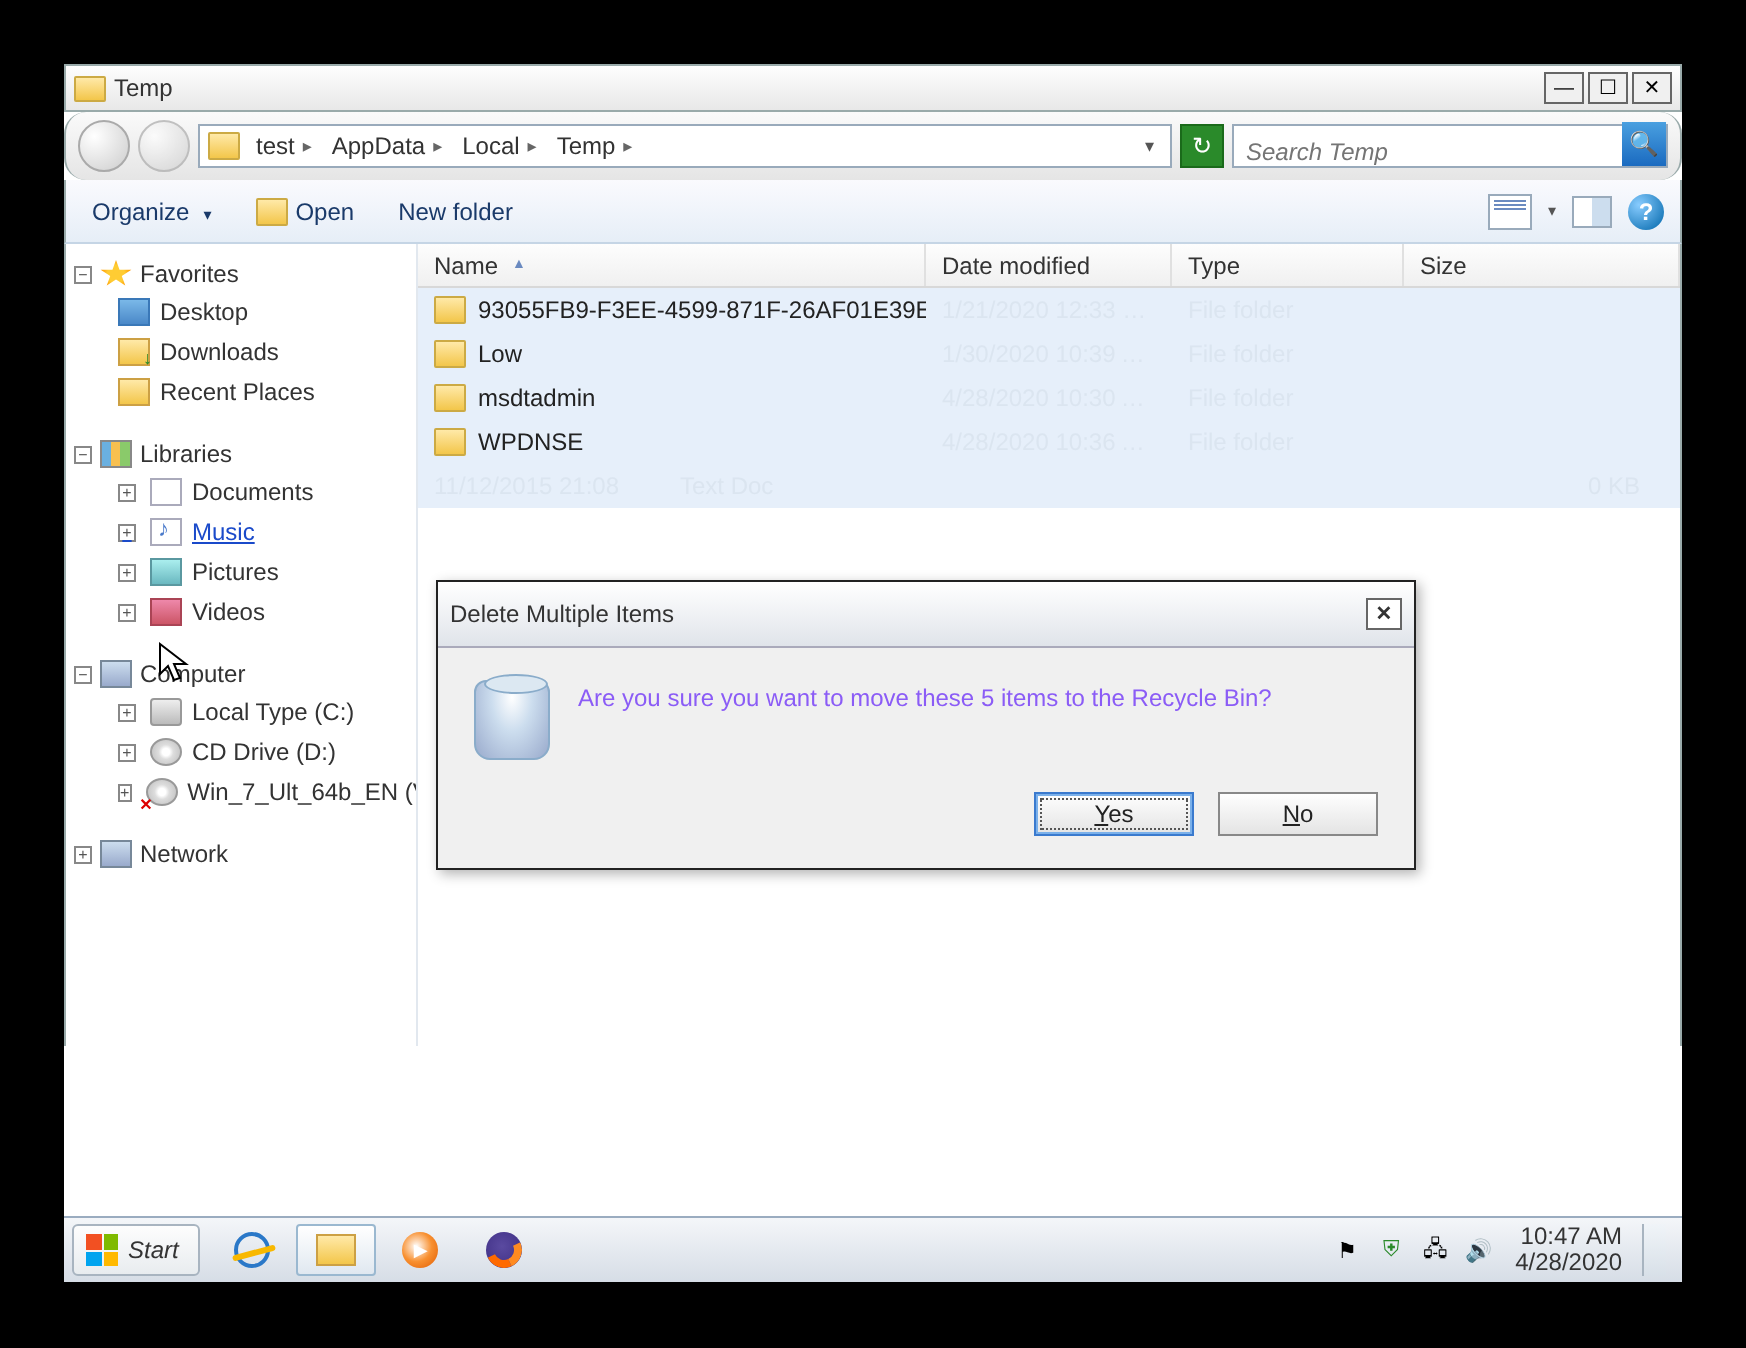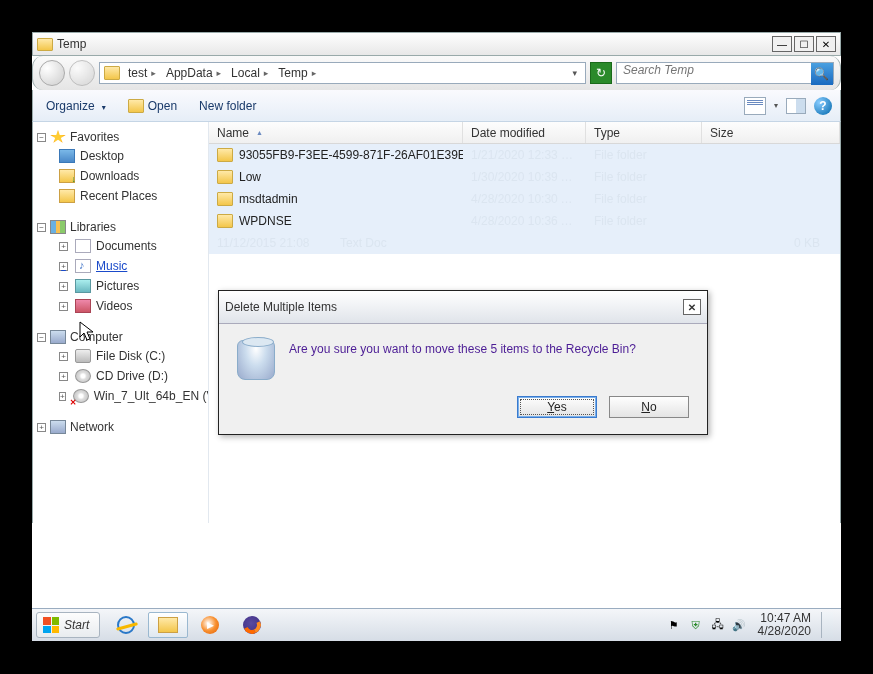--- a/index.html
+++ b/index.html
@@ -13,21 +13,21 @@
 .winbtns { display: flex; gap: 2px; }
 .winbtn { width: 20px; height: 16px; border: 1px solid #666; background: #f0f0f0; display: flex; align-items: center; justify-content: center; font-size: 10px; cursor: pointer; }
 
 
 .navrow { height: 34px; background: linear-gradient(#fafafa,#e5e5e5); border-left:1px solid #9aa; border-right:1px solid #9aa; display: flex; align-items: center; padding: 0 6px; gap: 4px; border-radius: 11px; }
 .navcircle { width: 26px; height: 26px; border-radius: 50%; background: radial-gradient(circle at 30% 30%, #fff, #ccc); border: 1px solid #aaa; display:inline-block; }
 .addrbar { flex: 1; height: 22px; background: #fff; border: 1px solid #9ab; display: flex; align-items: center; padding: 0 4px; gap: 2px; }
 .addrseg { display: flex; align-items: center; padding: 0 4px; color: #333; cursor: pointer; }
 .addrseg::after { content: "▸"; margin-left: 4px; font-size: 9px; color: #666; }
 .refresh { width: 22px; height: 22px; background: #2a8a2a; border: 1px solid #1a6a1a; display:flex; align-items:center; justify-content:center; color:#fff; font-size:12px; }
-.searchbox { width: 218px; height: 22px; background: #fff; border: 1px solid #9ab; display: flex; align-items: flex-start; }
+.searchbox { width: 218px; height: 22px; background: #fff; border: 1px solid #9ab; display: flex; align-items: flex-end; }
 .searchbox input { border: none; outline: none; flex: 1; padding: 0 6px; font-style: italic; color: #777; background: transparent; }
 .searchbtn { width: 22px; height: 22px; background: linear-gradient(#4aa0e0,#1a6ac0); display:flex; align-items:center; justify-content:center; color:#fff; }
 
 
 .toolbar { height: 32px; background: linear-gradient(#fafafe,#e6eef7); border-left:1px solid #9aa; border-right:1px solid #9aa; border-bottom:1px solid #c5d5e5; display:flex; align-items:center; padding: 0 8px; gap: 12px; }
 .tbtn { display:flex; align-items:center; gap:4px; color:#1a3a6a; cursor:pointer; padding: 3px 5px; }
 .tbtn .drop::after { content:"▾"; font-size:8px; margin-left:3px; }
 .tool-right { margin-left:auto; display:flex; align-items:center; gap:8px; }
 .viewicon { width:22px; height:18px; border:1px solid #9ab; background:#fff; display:flex; flex-direction:column; padding:2px; gap:1px; cursor:pointer;}
 .viewicon .line { height:1px; background:#6a8ac0; }
@@ -86,21 +86,21 @@
 .detailtext .bold { color:#333; }
 .detailtext .gray { color:#6a7a8a; }
 
 
 .dialog { position:absolute; left: 186px; top: 258px; width: 490px; background:#f0f0f0; border:1px solid #222; box-shadow: 2px 2px 6px rgba(0,0,0,.3); z-index: 50;}
 .dlgtitle { height:22px; background:linear-gradient(#fff,#e0e4ea); border-bottom:1px solid #aab; display:flex; align-items:center; padding:16px 6px; color:#333;}
 .dlgclose { margin-left:auto; width:18px; height:16px; border:1px solid #666; background:#fff; display:flex;align-items:center;justify-content:center; font-size:10px; cursor:pointer; font-weight:bold;}
 .dlgbody { padding: 16px 18px 16px 18px; display:flex; gap:14px; align-items:flex-start;}
 .trashicon { width:38px; height:40px; background: radial-gradient(ellipse at 50% 20%, #fff, #cde 40%, #9ac); border-radius: 6px 6px 8px 8px; border:1px solid #8aacca; position:relative;}
 .trashicon::before{content:"";position:absolute;top:-4px;left:4px;width:30px;height:8px;border:1px solid #8aacca;border-radius:50%;background:#dce8f2;}
-.dlgmsg { color:#4c1d95; padding-top: 2px;}
+.dlgmsg { color:#8b5cf6; padding-top: 2px;}
 .dlgbtns { display:flex; justify-content:flex-end; gap: 12px; padding: 0 18px 16px; }
 .dlgbtn { width: 80px; height: 22px; background:linear-gradient(#fefefe,#e4e4e4); border:1px solid #888; cursor:pointer; display:flex; align-items:center; justify-content:center; color:#222;}
 .dlgbtn.focus { border:1px solid #3a7ace; box-shadow: 0 0 0 1px #7ab0ea inset; outline: 1px dotted #555; outline-offset: -4px;}
 .dlgbtn u { text-decoration: underline; }
 
 
 .taskbar { position:absolute; left:0; bottom:0; width:100%; height:32px; background:linear-gradient(#f4f6f9,#d6dde6); border-top:1px solid #9aacc0; display:flex; align-items:center; padding: 16px 4px;}
 .startbtn { height:26px; padding: 0 10px 0 6px; background:linear-gradient(#fdfdfd,#e8ecef); border:1px solid #a8b4c0; border-radius:3px; display:flex; align-items:center; gap:5px; cursor:pointer;}
 .winlogo { width:16px; height:16px; display:grid; grid-template:1fr 1fr/1fr 1fr; gap:1px;}
 .winlogo div:nth-child(1){background:#f25022;} .winlogo div:nth-child(2){background:#7fba00;}
@@ -229,21 +229,21 @@
       </div>
       <div class="group">
         <div class="grouphead">
           <span class="exp">−</span>
           <span class="ico ico-comp"></span>
           <span>Computer</span>
         </div>
         <div class="navitem">
             <span class="exp">+</span>
             <span class="ico ico-disk"></span>
-            <span>File Disk (C:)</span>
+            <span>Local Type (C:)</span>
           </div>
         <div class="navitem">
             <span class="exp">+</span>
             <span class="ico ico-cd"></span>
             <span>CD Drive (D:)</span>
           </div>
         <div class="navitem">
             <span class="exp">+</span>
             <span class="ico ico-cd redx"></span>
             <span>Win_7_Ult_64b_EN (V</span>

